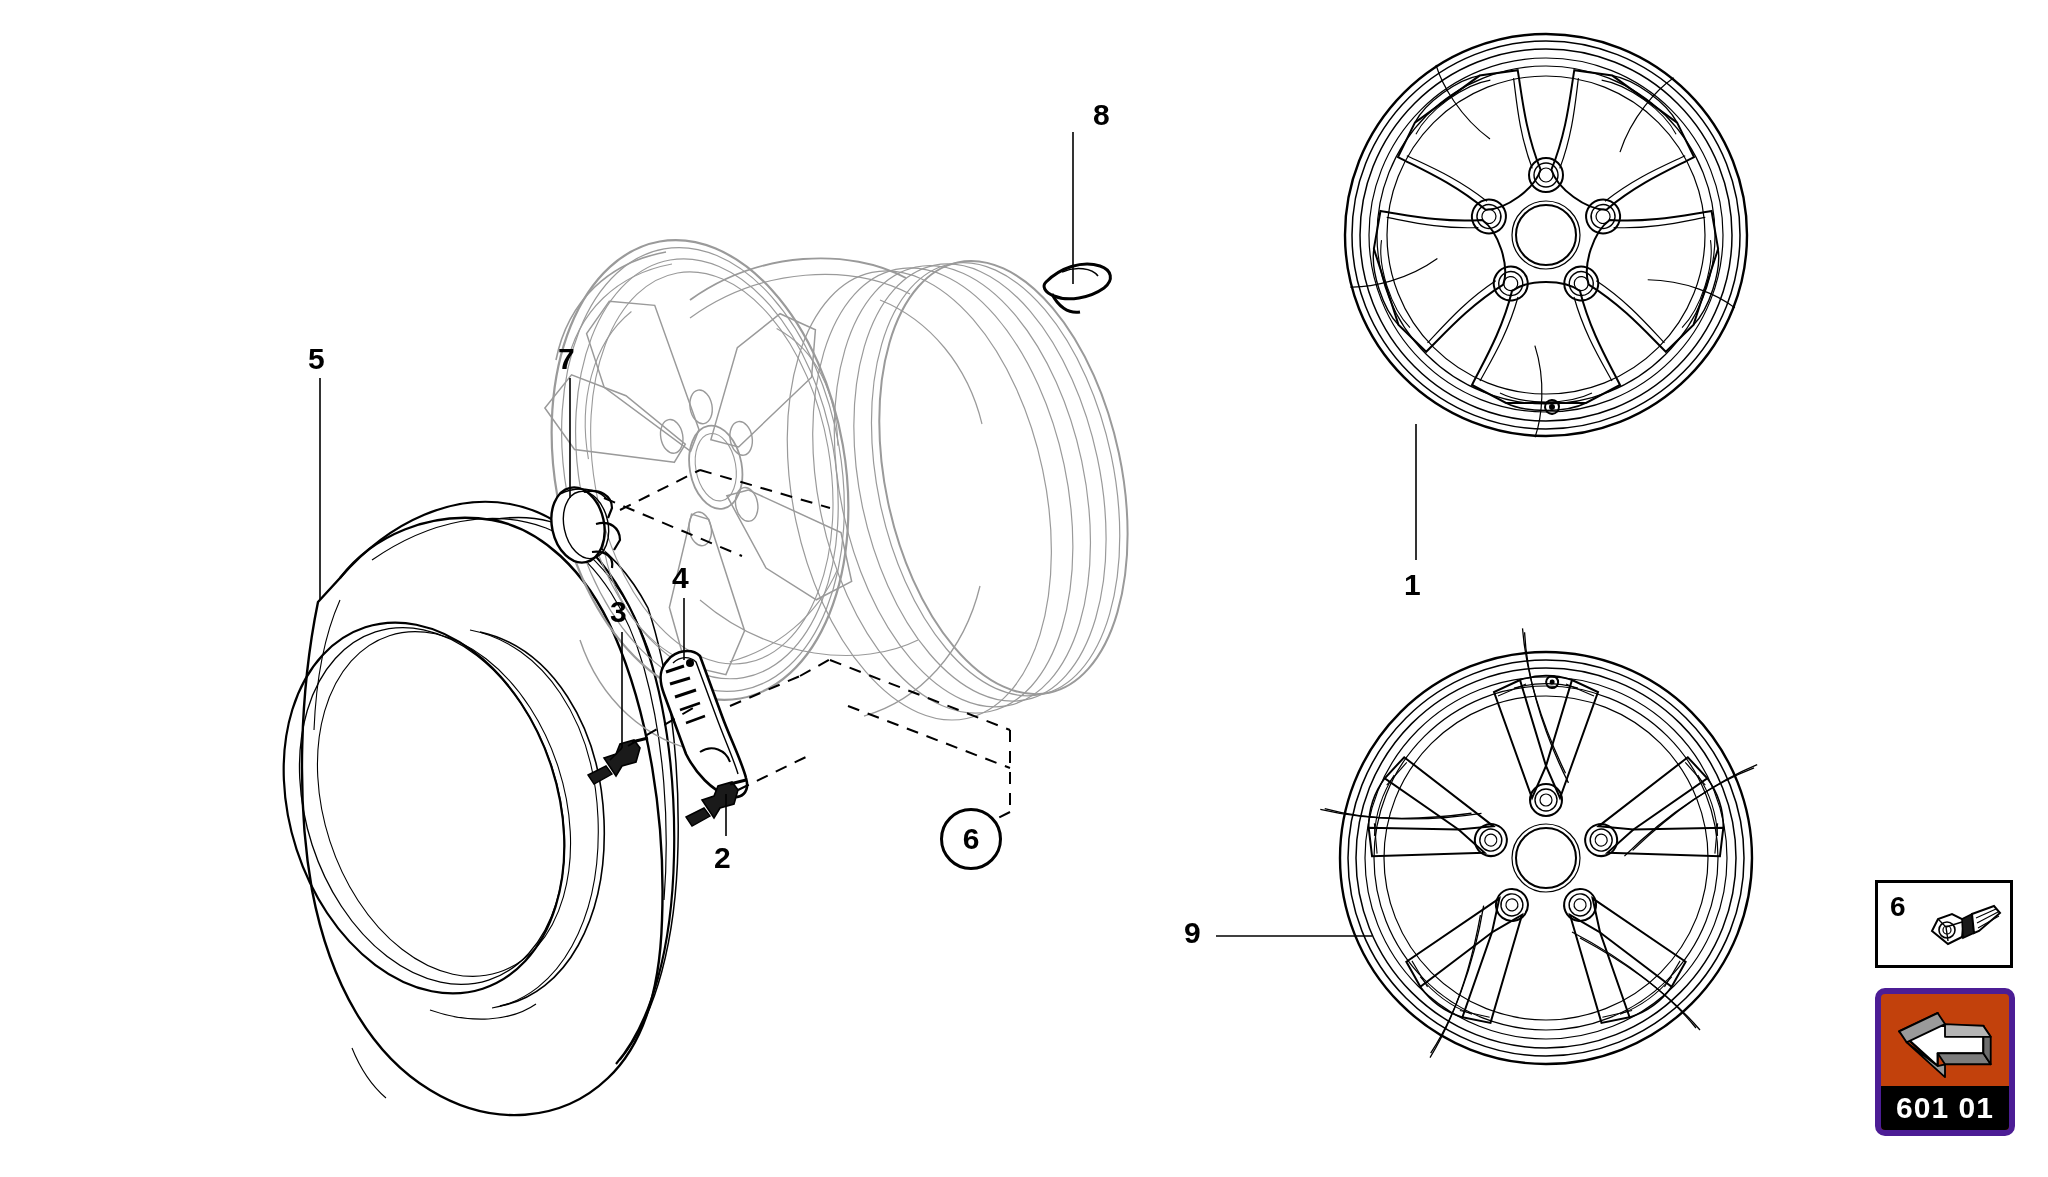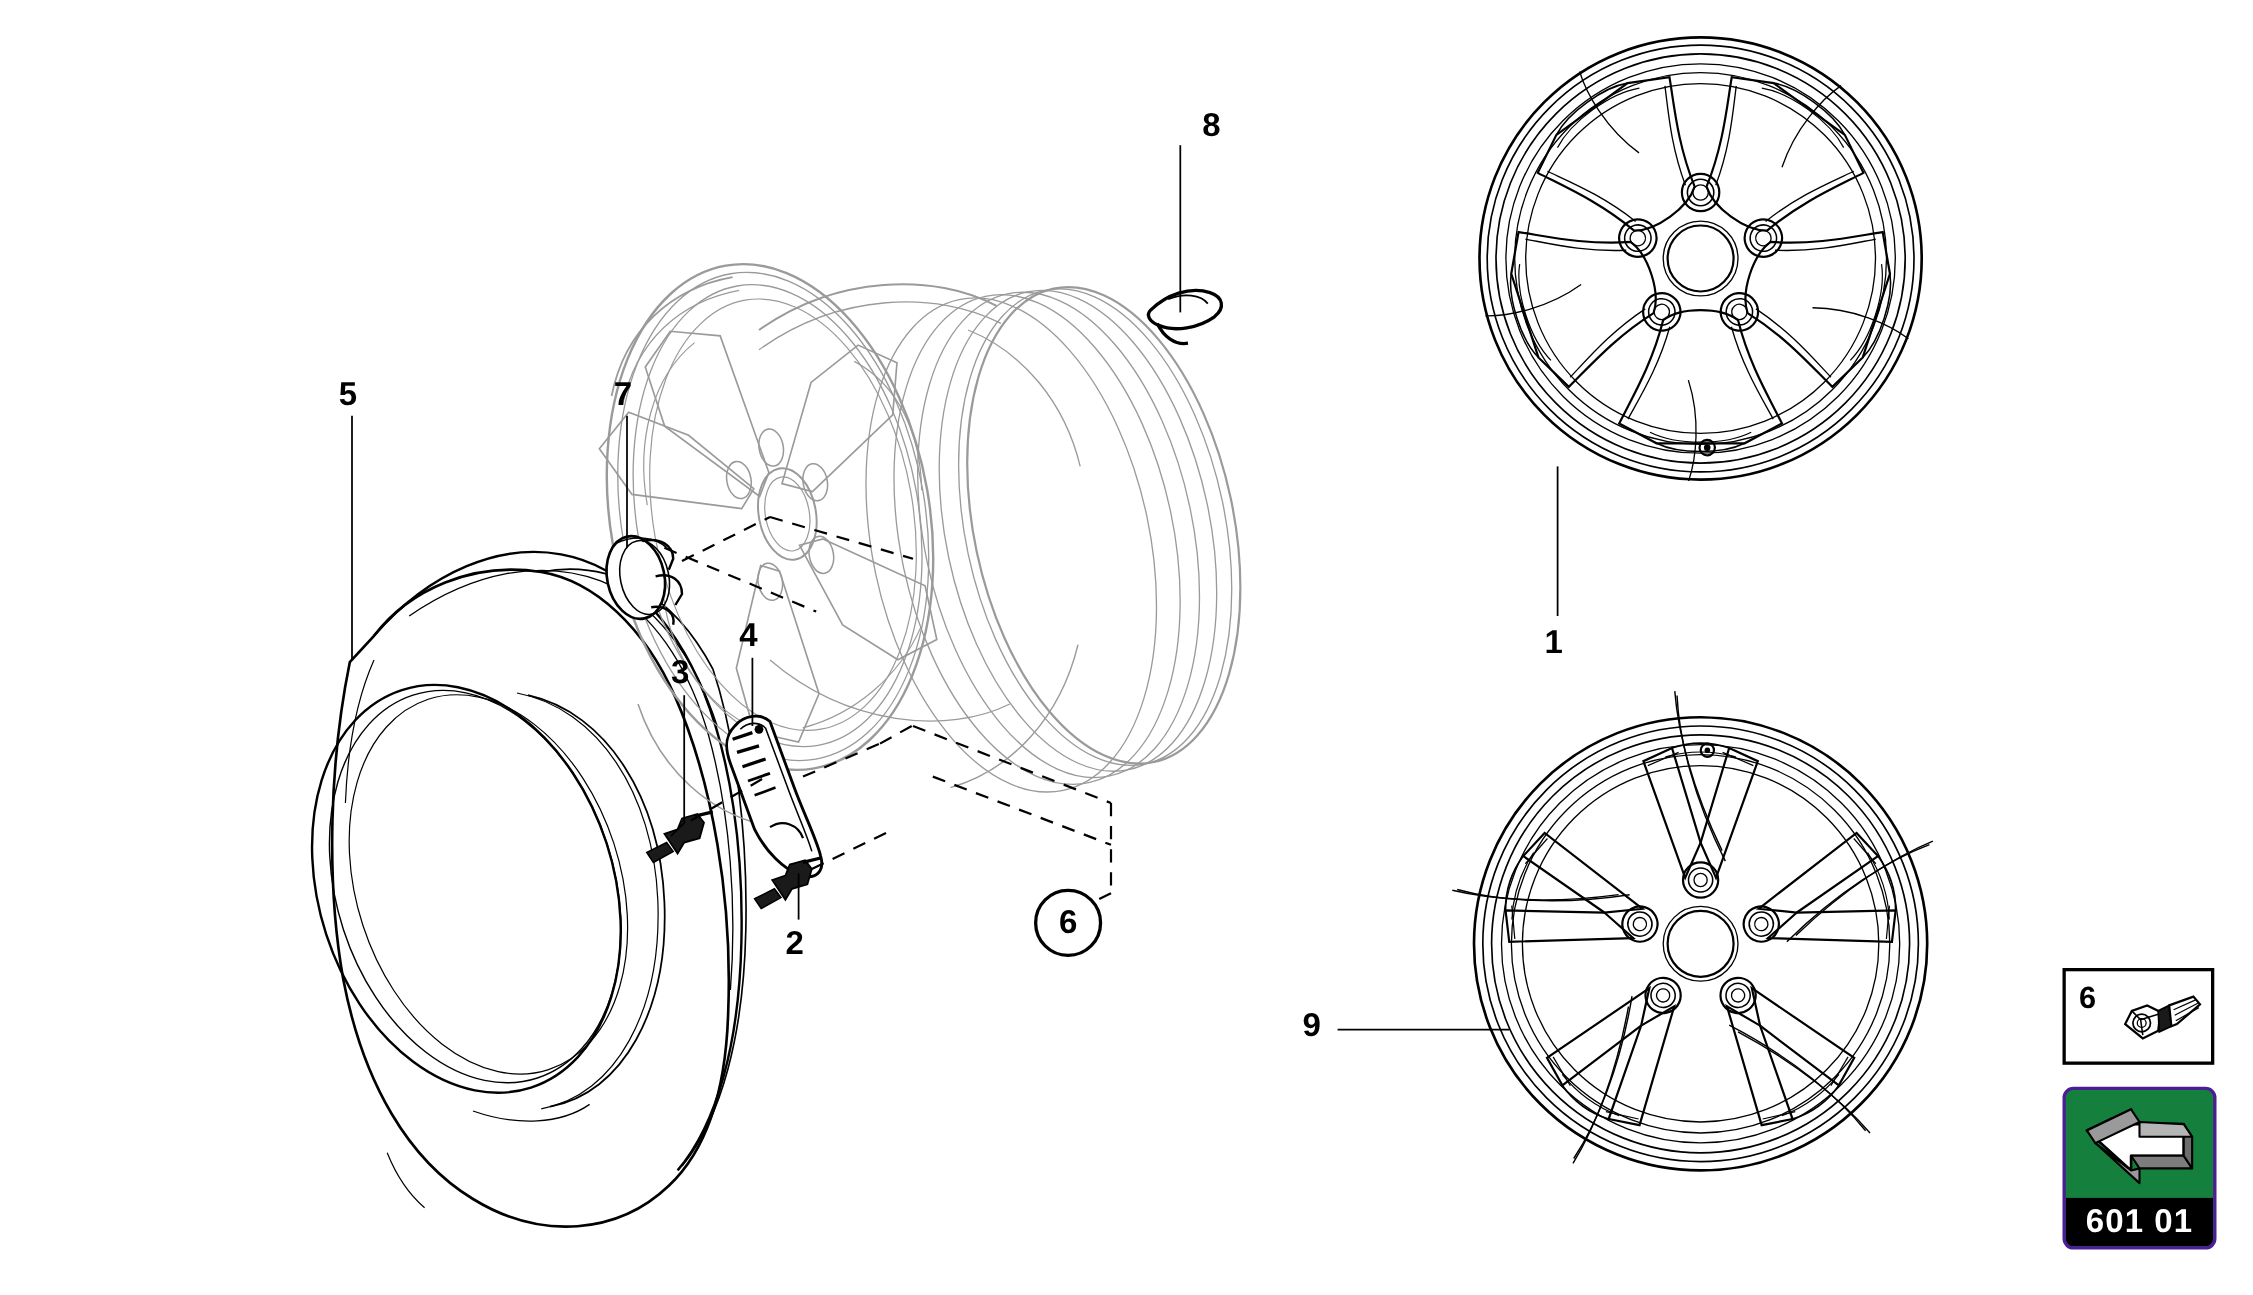--- a/index.html
+++ b/index.html
@@ -56,23 +56,23 @@
   .legend-num {
     position: absolute;
     left: 12px;
     top: 8px;
     font-family: "Liberation Sans", sans-serif;
     font-weight: bold;
     font-size: 28px;
   }
   .sect-box {
     position: absolute;
-    border: 3px solid #4c1d95;
+    border: 6px solid #4c1d95;
     border-radius: 10px;
-    background: #15803d;
+    background: #c2410c;
     box-sizing: border-box;
     overflow: hidden;
   }
   .sect-bar {
     position: absolute;
     left: 0;
     bottom: 0;
     width: 100%;
     height: 44px;
     background: #000;

